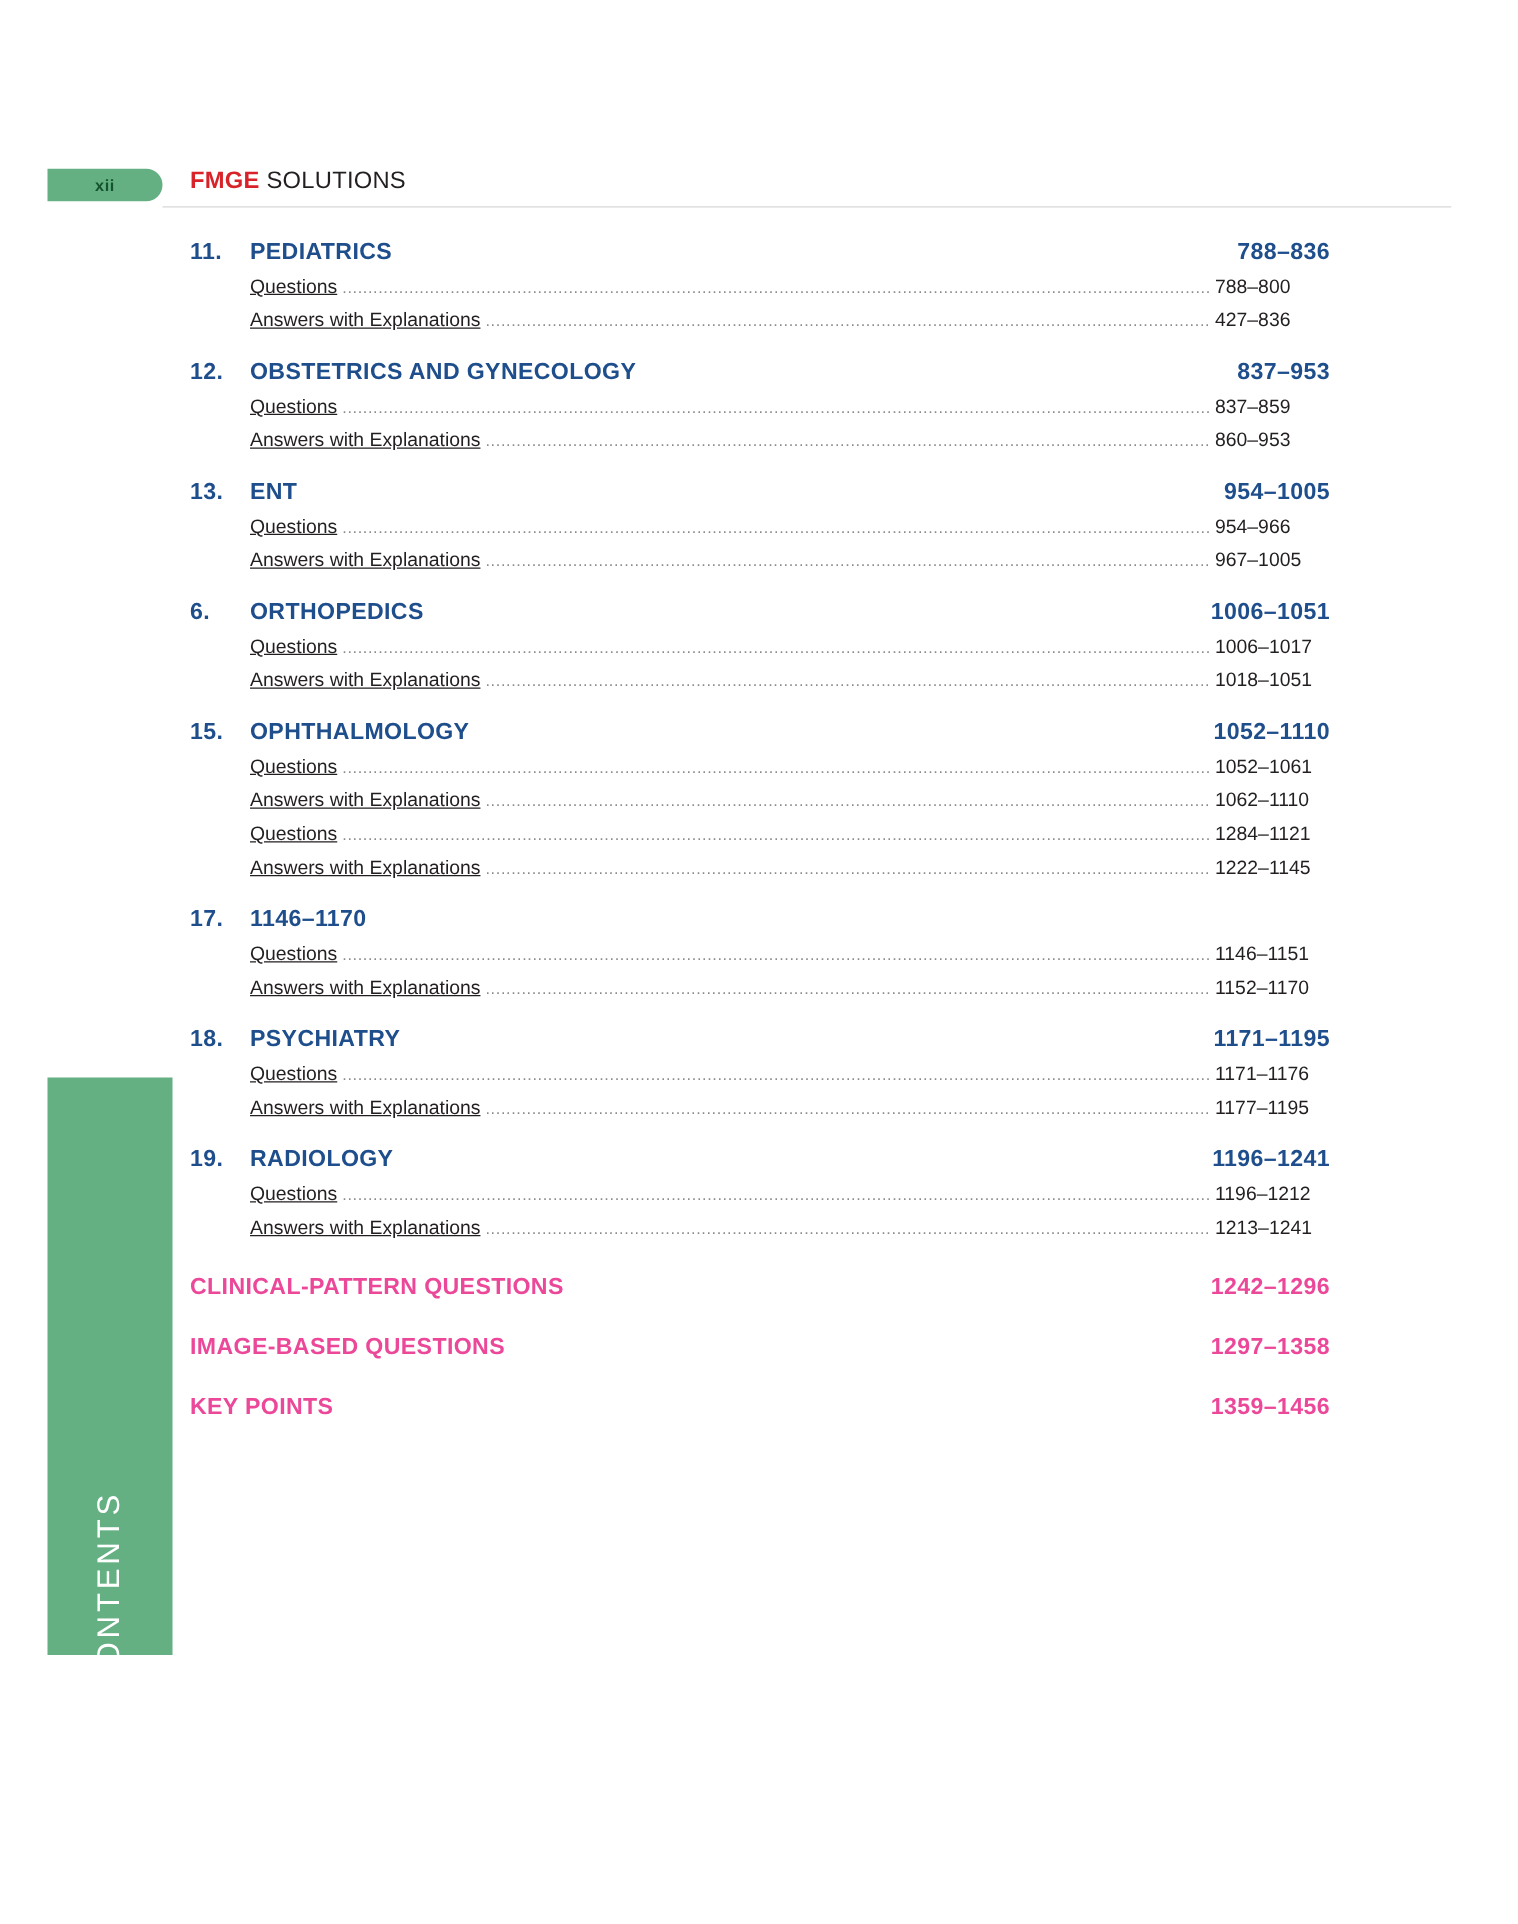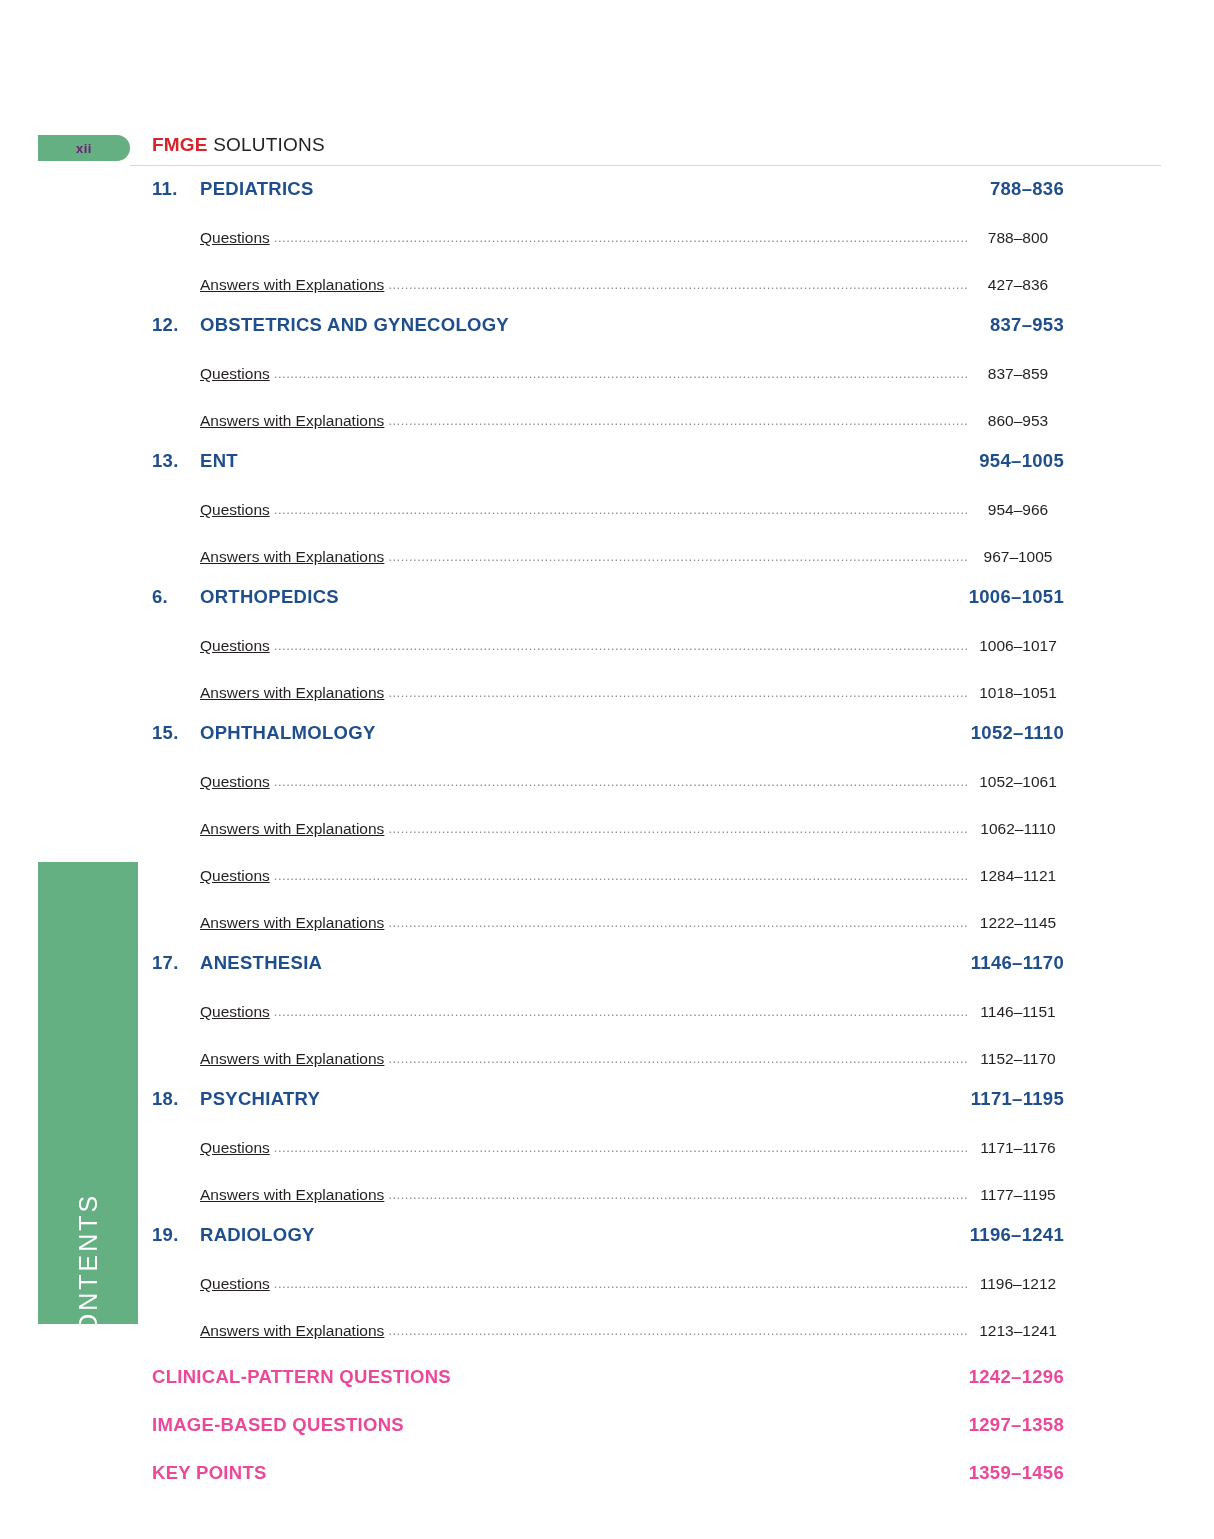--- a/index.html
+++ b/index.html
@@ -22,21 +22,21 @@
     top: 135px;
     width: 92px;
     height: 26px;
     background: #64b082;
     border-radius: 0 13px 13px 0;
     display: flex;
     align-items: center;
     justify-content: center;
   }
   .page-tab span {
-    color: #701a75;
+    color: #14532d;
     font-size: 13px;
     font-weight: bold;
     letter-spacing: 0.5px;
   }
   .header-title {
     position: absolute;
     left: 152px;
     top: 134px;
     font-size: 19px;
     color: #231f20;
@@ -87,21 +87,21 @@
   }
   .chapter {
     display: flex;
     align-items: baseline;
     color: #1f4e8c;
     font-weight: bold;
     font-size: 18.5px;
     letter-spacing: 0.3px;
     margin-top: 20px;
   }
-  .chapter:first-child { margin-top: 0; }
+  .chapter:first-child { margin-top: 12px; }
   .chapter .num {
     width: 48px;
     flex: 0 0 48px;
   }
   .chapter .title {
     flex: 1 1 auto;
   }
   .chapter .pages {
     flex: 0 0 auto;
     text-align: left;
@@ -129,23 +129,22 @@
     color: #8a8a8a;
     font-size: 13px;
     letter-spacing: 0.5px;
     position: relative;
     bottom: 2px;
   }
   .subrow .subpages {
     flex: 0 0 auto;
     white-space: nowrap;
     padding-left: 4px;
-    text-align: center;
+    text-align: left;
     min-width: 92px;
-    margin-top: 20px;
   }
 
   
   .section {
     display: flex;
     align-items: baseline;
     color: #ec4899;
     font-weight: bold;
     font-size: 18.5px;
     letter-spacing: 0.3px;
@@ -263,21 +262,20 @@
     <span class="subpages">1284–1121</span>
   </div>
   <div class="subrow">
     <span class="sublabel">Answers with Explanations</span>
     <span class="dots">....................................................................................................................................................................................................</span>
     <span class="subpages">1222–1145</span>
   </div>
 
   <div class="chapter">
     <span class="num">17.</span>
-    <span class="title">ANESTHESIA</span>
     <span class="pages">1146–1170</span>
   </div>
   <div class="subrow">
     <span class="sublabel">Questions</span>
     <span class="dots">....................................................................................................................................................................................................</span>
     <span class="subpages">1146–1151</span>
   </div>
   <div class="subrow">
     <span class="sublabel">Answers with Explanations</span>
     <span class="dots">....................................................................................................................................................................................................</span>

